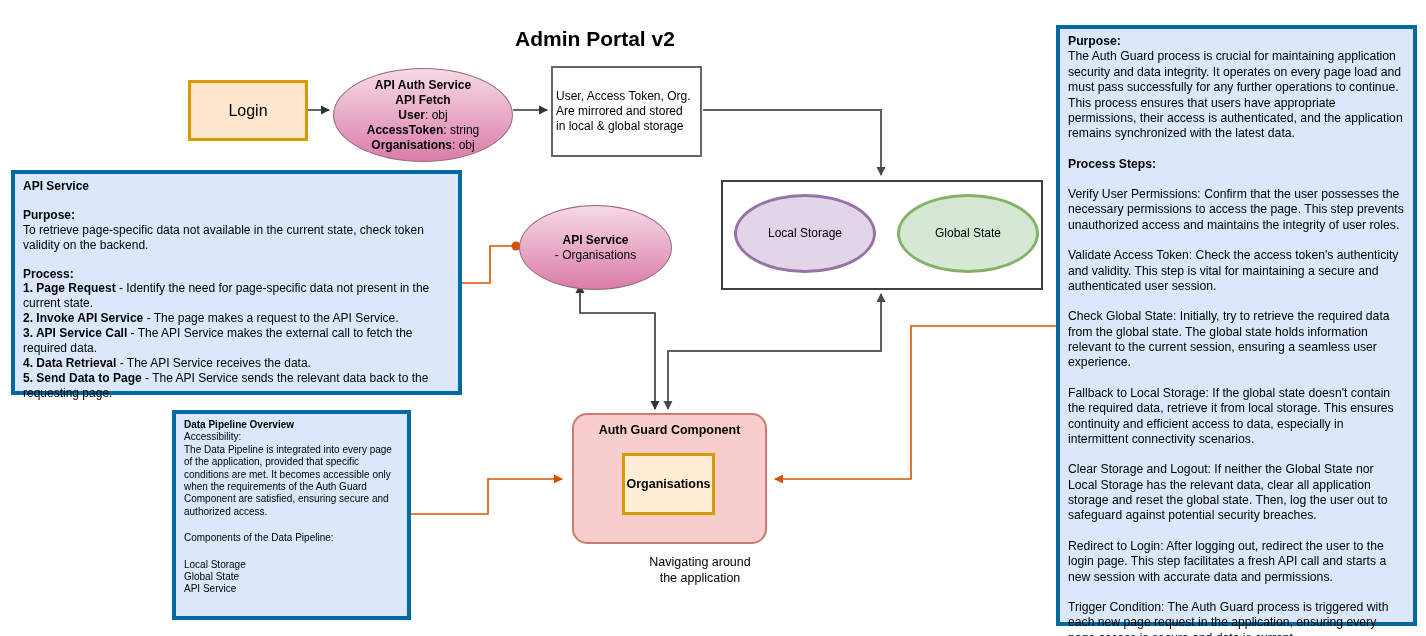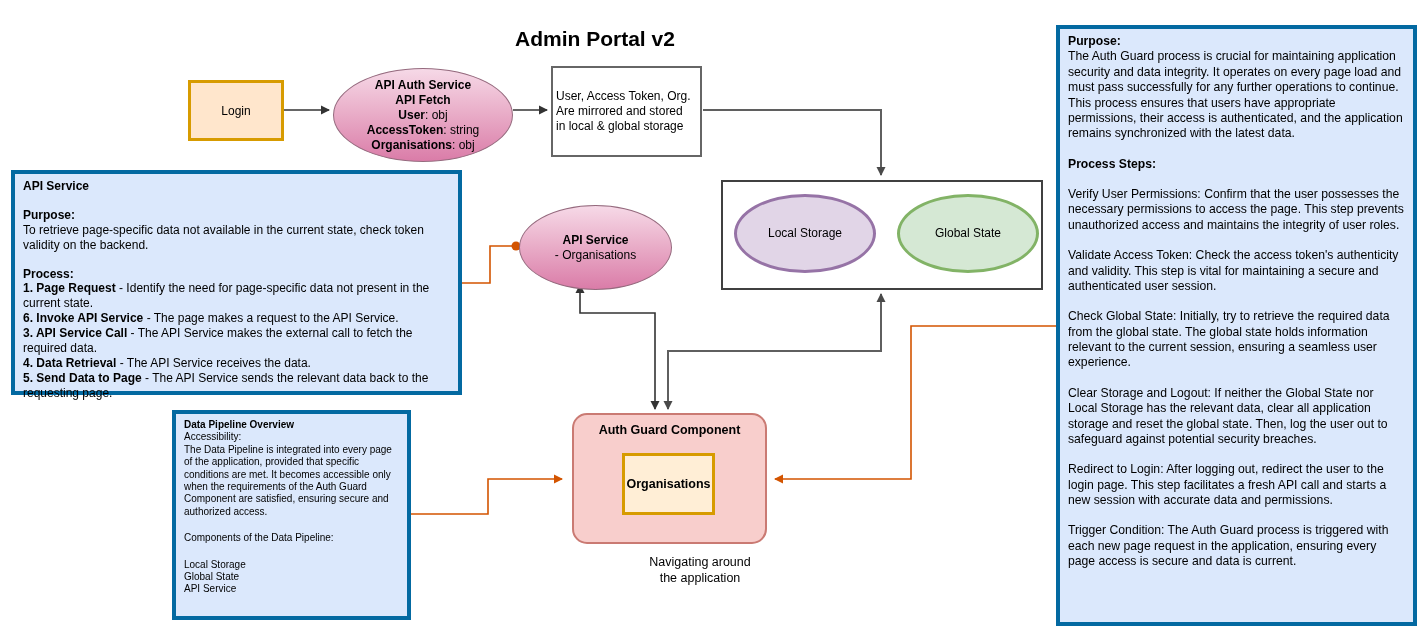--- a/index.html
+++ b/index.html
@@ -7,22 +7,22 @@
     font-family:"Liberation Sans","DejaVu Sans",sans-serif;color:#000;overflow:hidden;}
   #canvas *{box-sizing:border-box;}
   .abs{position:absolute;}
   .b{font-weight:bold;}
   .center{text-align:center;}
   .preline{white-space:pre-line;}
 
   .diagram-title{left:515px;top:27px;width:300px;font-size:21px;font-weight:bold;text-align:left;}
 
   
-  .node-login{left:188px;top:80px;width:96px;height:61px;background:#ffe6cc;border:3px solid #d79b00;
-    display:flex;align-items:center;justify-content:center;font-size:12px;}
+  .node-login{left:188px;top:80px;width:120px;height:61px;background:#ffe6cc;border:3px solid #d79b00;
+    display:flex;align-items:center;justify-content:center;font-size:16px;}
   .ellipse{border-radius:50%;display:flex;flex-direction:column;align-items:center;justify-content:center;font-size:12px;line-height:1.25;}
   .pink{background:linear-gradient(#f6d9e7 0%,#eab0ca 45%,#da7ca8 100%);border:1px solid #956a7e;}
   .node-api-auth{left:333px;top:68px;width:180px;height:94px;}
   .node-api-service{left:519px;top:205px;width:153px;height:85px;}
   .node-mirror{left:551px;top:66px;width:151px;height:91px;background:#fff;border:2px solid #666;
     display:flex;flex-direction:column;justify-content:center;padding:2px 3px;font-size:12px;line-height:1.27;}
   .storage-container{left:721px;top:180px;width:322px;height:110px;background:#fff;border:2px solid #404040;}
   .node-local-storage{left:734px;top:194px;width:142px;height:79px;background:#e1d5e7;border:3px solid #9673a6;}
   .node-global-state{left:897px;top:194px;width:142px;height:79px;background:#d5e8d4;border:3px solid #82b366;}
   .node-auth-guard{left:572px;top:413px;width:195px;height:131px;background:#f8cecc;border:2px solid #ca7a73;border-radius:15px;}
@@ -116,21 +116,21 @@
 
   <div class="abs float-label center preline label-nav">Navigating around
 the application</div>
 
   <div class="abs note note-api">
     <p class="b gap">API Service</p>
     <p class="b">Purpose:</p>
     <p class="gap">To retrieve page-specific data not available in the current state, check token validity on the backend.</p>
     <p class="b">Process:</p>
     <p><span class="b">1. Page Request</span><span> - Identify the need for page-specific data not present in the current state.</span></p>
-    <p><span class="b">6. Invoke API Service</span><span> - The page makes a request to the API Service.</span></p>
+    <p><span class="b">2. Invoke API Service</span><span> - The page makes a request to the API Service.</span></p>
     <p><span class="b">3. API Service Call</span><span> - The API Service makes the external call to fetch the required data.</span></p>
     <p><span class="b">4. Data Retrieval</span><span> - The API Service receives the data.</span></p>
     <p><span class="b">5. Send Data to Page</span><span> - The API Service sends the relevant data back to the requesting page.</span></p>
   </div>
 
   <div class="abs note note-dp">
     <p class="b">Data Pipeline Overview</p>
     <p>Accessibility:</p>
     <p class="gap">The Data Pipeline is integrated into every page of the application, provided that specific conditions are met. It becomes accessible only when the requirements of the Auth Guard Component are satisfied, ensuring secure and authorized access.</p>
     <p class="gap">Components of the Data Pipeline:</p>
@@ -139,18 +139,19 @@
 API Service</p>
   </div>
 
   <div class="abs note note-ag">
     <p class="b">Purpose:</p>
     <p class="gap">The Auth Guard process is crucial for maintaining application security and data integrity. It operates on every page load and must pass successfully for any further operations to continue. This process ensures that users have appropriate permissions, their access is authenticated, and the application remains synchronized with the latest data.</p>
     <p class="b gap">Process Steps:</p>
     <p class="gap">Verify User Permissions: Confirm that the user possesses the necessary permissions to access the page. This step prevents unauthorized access and maintains the integrity of user roles.</p>
     <p class="gap">Validate Access Token: Check the access token's authenticity and validity. This step is vital for maintaining a secure and authenticated user session.</p>
     <p class="gap">Check Global State: Initially, try to retrieve the required data from the global state. The global state holds information relevant to the current session, ensuring a seamless user experience.</p>
+    <p class="gap">Fallback to Local Storage: If the global state doesn't contain the required data, retrieve it from local storage. This ensures continuity and efficient access to data, especially in intermittent connectivity scenarios.</p>
     <p class="gap">Clear Storage and Logout: If neither the Global State nor Local Storage has the relevant data, clear all application storage and reset the global state. Then, log the user out to safeguard against potential security breaches.</p>
     <p class="gap">Redirect to Login: After logging out, redirect the user to the login page. This step facilitates a fresh API call and starts a new session with accurate data and permissions.</p>
     <p class="gap">Trigger Condition: The Auth Guard process is triggered with each new page request in the application, ensuring every page access is secure and data is current.</p>
   </div>
 
 </div>
 
 </body></html>

